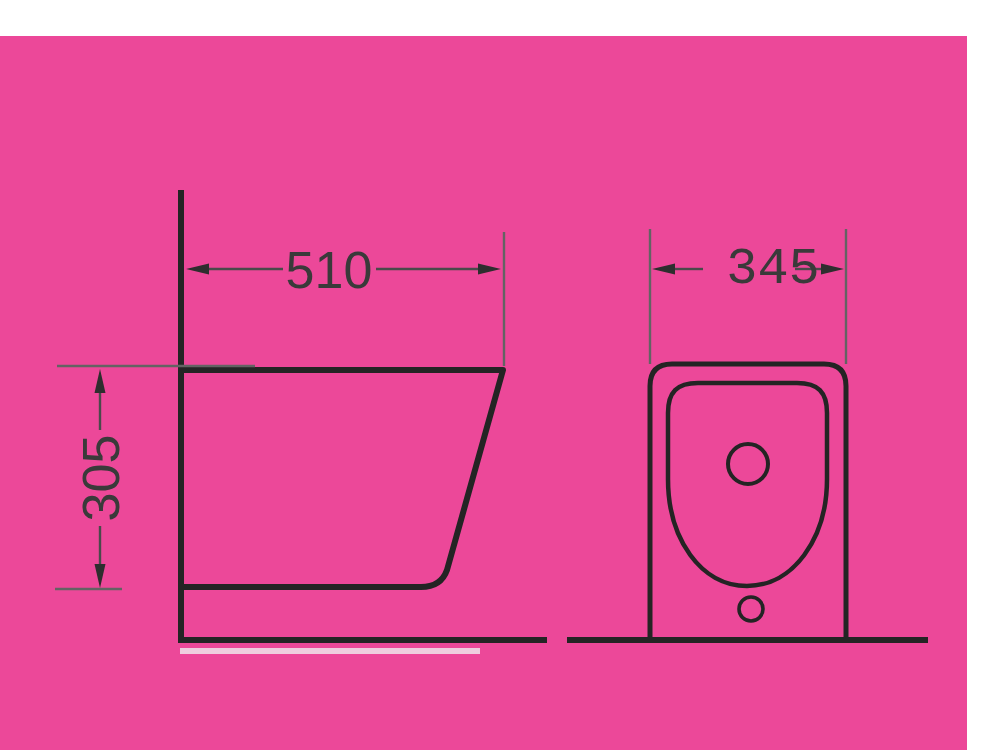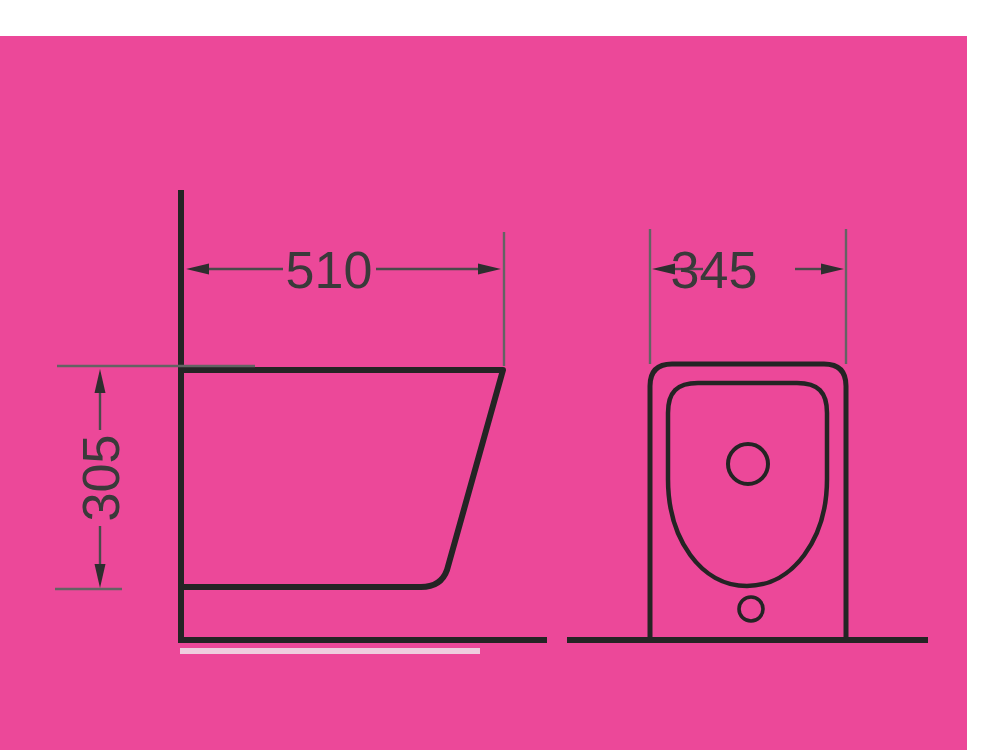--- a/index.html
+++ b/index.html
@@ -95,15 +95,15 @@
         <polygon points="652,233 675,227.5 675,238.5" fill="#2e2e2e"></polygon>
         <polygon points="844,233 821,227.5 821,238.5" fill="#2e2e2e"></polygon>
       </g>
     </g>
   </svg>
 
   <div class="dim-label" style="left:329px; top:234px;">510</div>
 
   <div class="dim-label vertical" style="left:101px; top:442px;">305</div>
 
-  <div class="dim-label" style="left:714px; top:234px;">345</div>
+  <div class="dim-label" style="left:773px; top:234px;font-family:Liberation Mono, monospace;">345</div>
 
 </div>
 
 </body></html>

